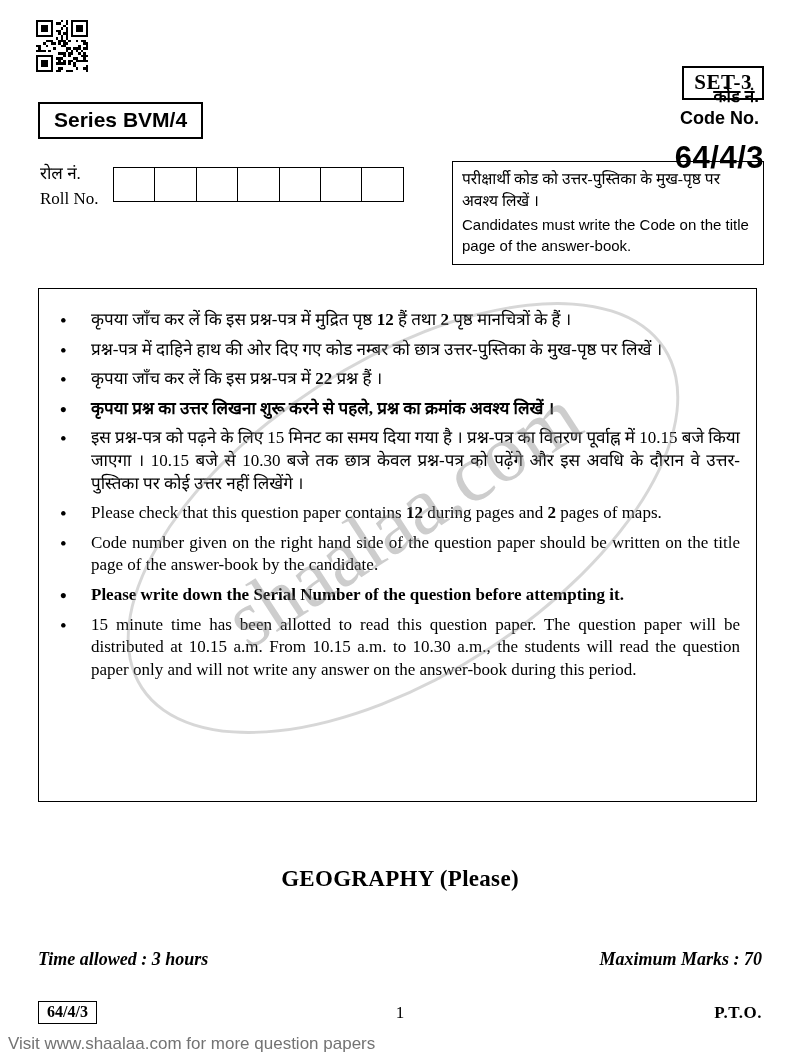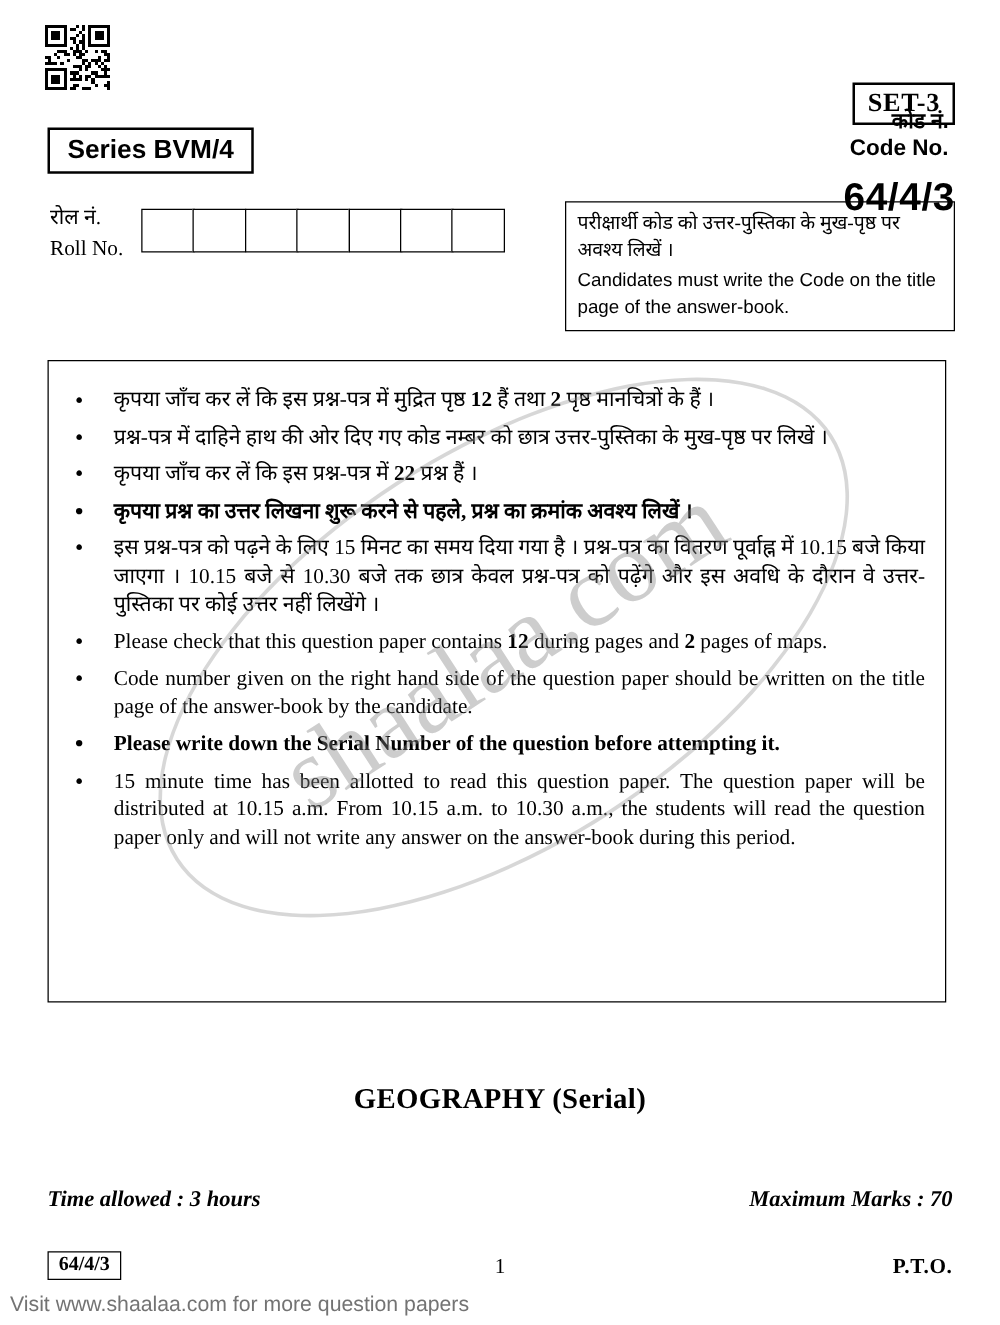--- a/index.html
+++ b/index.html
@@ -272,21 +272,21 @@
         <li><span>कृपया जाँच कर लें कि इस प्रश्न-पत्र में </span><b>22</b><span> प्रश्न हैं ।</span></li>
         <li class="bold"><b>कृपया प्रश्न का उत्तर लिखना शुरू करने से पहले, प्रश्न का क्रमांक अवश्य लिखें ।</b></li>
         <li><span>इस  प्रश्न-पत्र  को पढ़ने के लिए 15 मिनट का समय दिया गया है ।  प्रश्न-पत्र का वितरण पूर्वाह्न में 10.15 बजे किया जाएगा ।  10.15 बजे से 10.30 बजे तक छात्र केवल प्रश्न-पत्र को पढ़ेंगे और इस अवधि के दौरान वे उत्तर-पुस्तिका पर कोई उत्तर नहीं लिखेंगे ।</span></li>
         <li><span>Please check that this question paper contains </span><b>12</b><span> during pages and </span><b>2</b><span> pages of maps.</span></li>
         <li><span>Code number given on the right hand side of the question paper should be written on the title page of the answer-book by the candidate.</span></li>
         <li class="bold"><b>Please write down the Serial Number of the question before attempting it.</b></li>
         <li><span>15 minute time has been allotted to read this question paper. The question paper will be distributed at 10.15 a.m. From 10.15 a.m. to 10.30 a.m., the students will read the question paper only and will not write any answer on the answer-book during this period.</span></li>
       </ul>
   </div>
 
-  <div class="title-en">GEOGRAPHY (Serial)</div>
+  <div class="title-en">GEOGRAPHY (Please)</div>
 
   <div class="meta-row meta-en">
     <span>Time allowed : 3 hours</span>
     <span>Maximum Marks : 70</span>
   </div>
 
   <div class="footer">
     <span class="footer-code">64/4/3</span>
     <span class="footer-page">1</span>
     <span class="footer-pto">P.T.O.</span>

